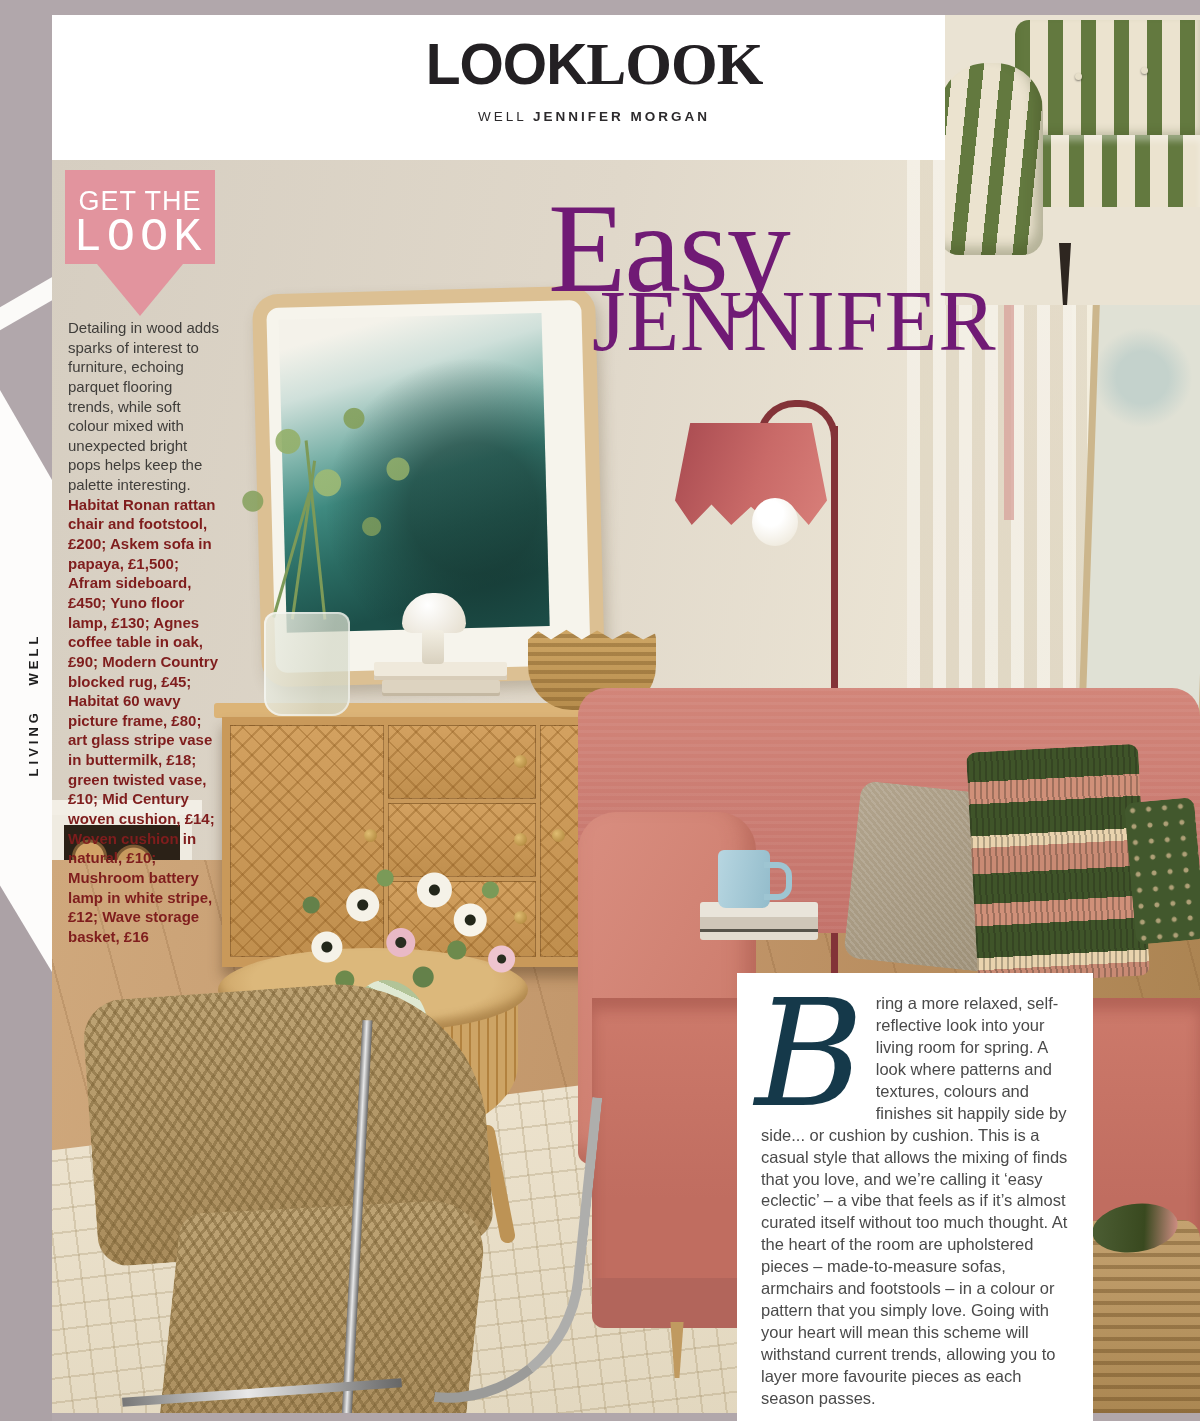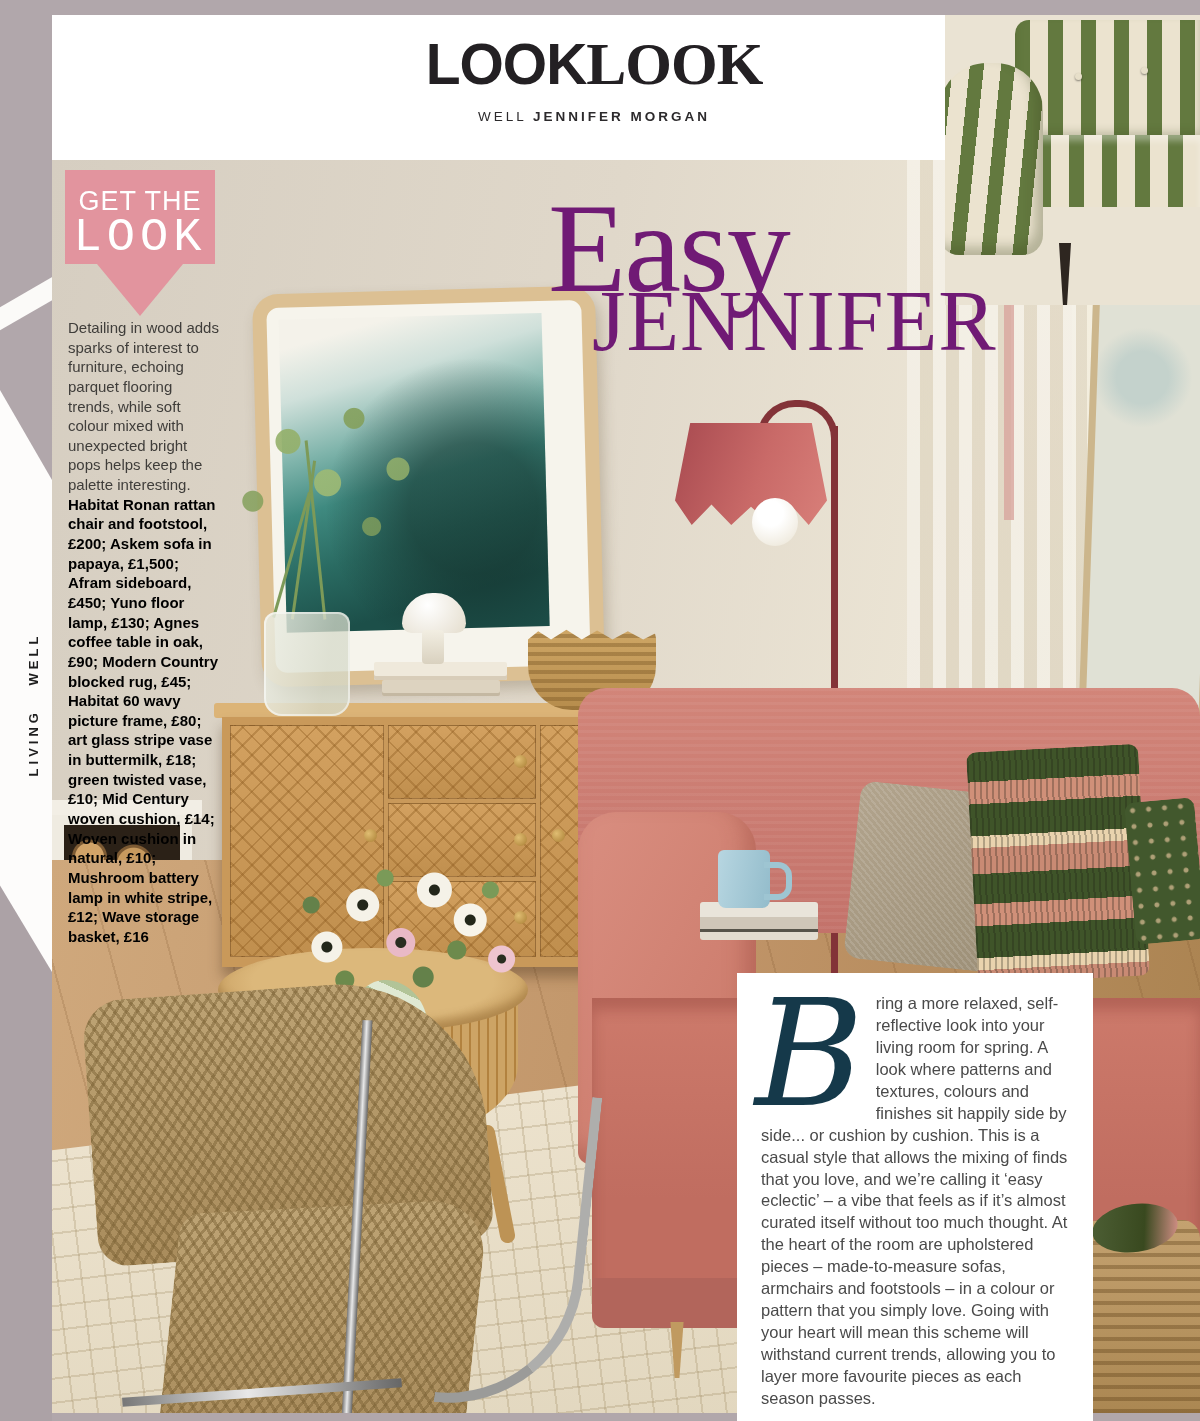--- a/index.html
+++ b/index.html
@@ -202,21 +202,21 @@
   .gs-leg{left:108px;top:228px;width:24px;height:64px;background:#2e2620;
       clip-path:polygon(25% 0,75% 0,58% 100%,42% 100%);}
 
   
   .badge{left:65px;top:170px;width:150px;text-align:center;color:#fff;}
   .badge-rect{width:150px;height:94px;background:#e2949e;padding-top:16px;box-sizing:border-box;}
   .badge-l1{font-size:27px;font-weight:400;letter-spacing:1px;text-align:center;}
   .badge-l2{font-family:Liberation Mono, monospace;font-size:47px;letter-spacing:5px;line-height:.9;}
   .badge-point{width:0;height:0;margin:0 auto;border-left:43px solid transparent;border-right:43px solid transparent;border-top:52px solid #e2949e;}
   .sidebar{left:68px;top:318px;width:154px;font-size:15px;line-height:1.31;color:#3f3d3a;}
-  .sidebar strong{color:#000000;}
+  .sidebar strong{color:#7f1d1d;}
   .headline{left:548px;top:196px;color:#701a75;font-family:"Liberation Serif",serif;}
   .hl1{font-size:128px;line-height:.82;letter-spacing:-2px;}
   .hl2{font-size:86px;letter-spacing:1px;margin:-30px 0 0 44px;}
   .standfirst{left:840px;top:368px;width:252px;text-align:center;font-family:"Liberation Serif",serif;
       font-size:29px;line-height:1.27;color:#33302e;}
   .bodybox{left:737px;top:973px;width:356px;box-sizing:border-box;background:#fff;padding:20px 24px 24px 24px;
       font-size:16.5px;line-height:1.33;color:#4a4a4a;}
   .dropcap{float:left;font-family:"DejaVu Serif",serif;font-style:italic;font-size:148px;line-height:.72;
       color:#15394a;margin:8px 12px 0 -6px;}
   .watermark{left:690px;top:668px;font-family:"Liberation Serif",serif;font-size:54px;letter-spacing:2px;

